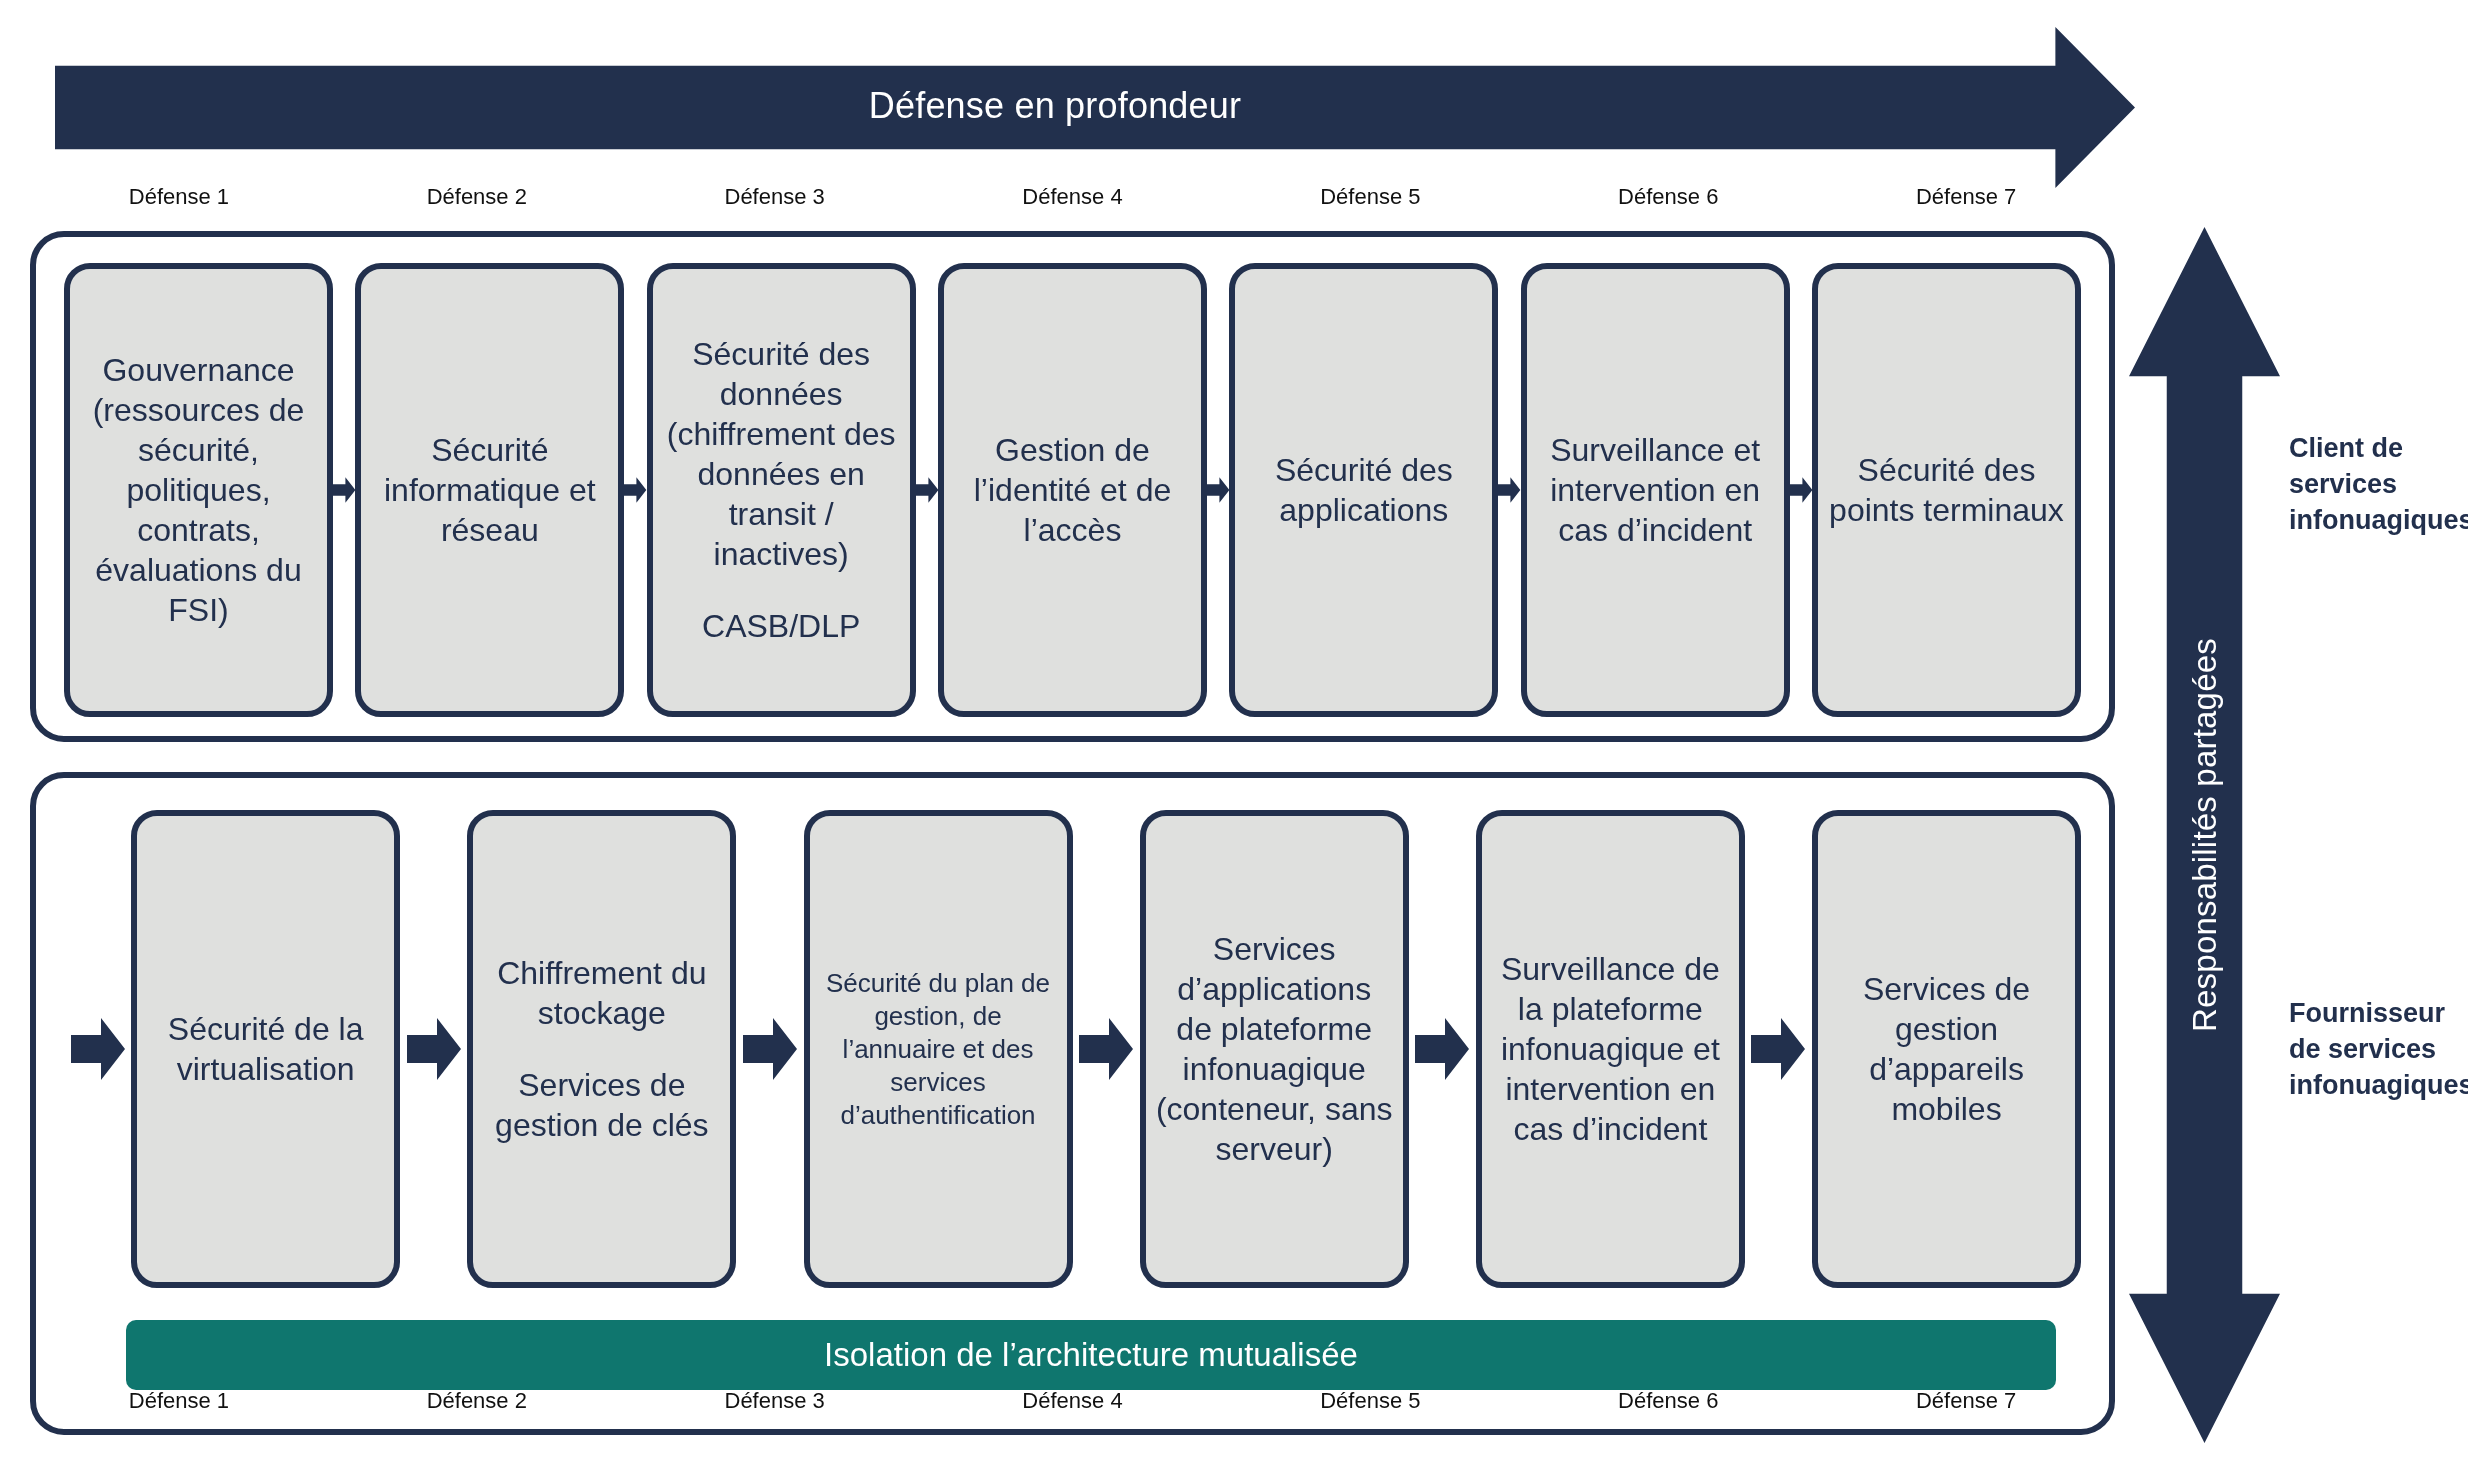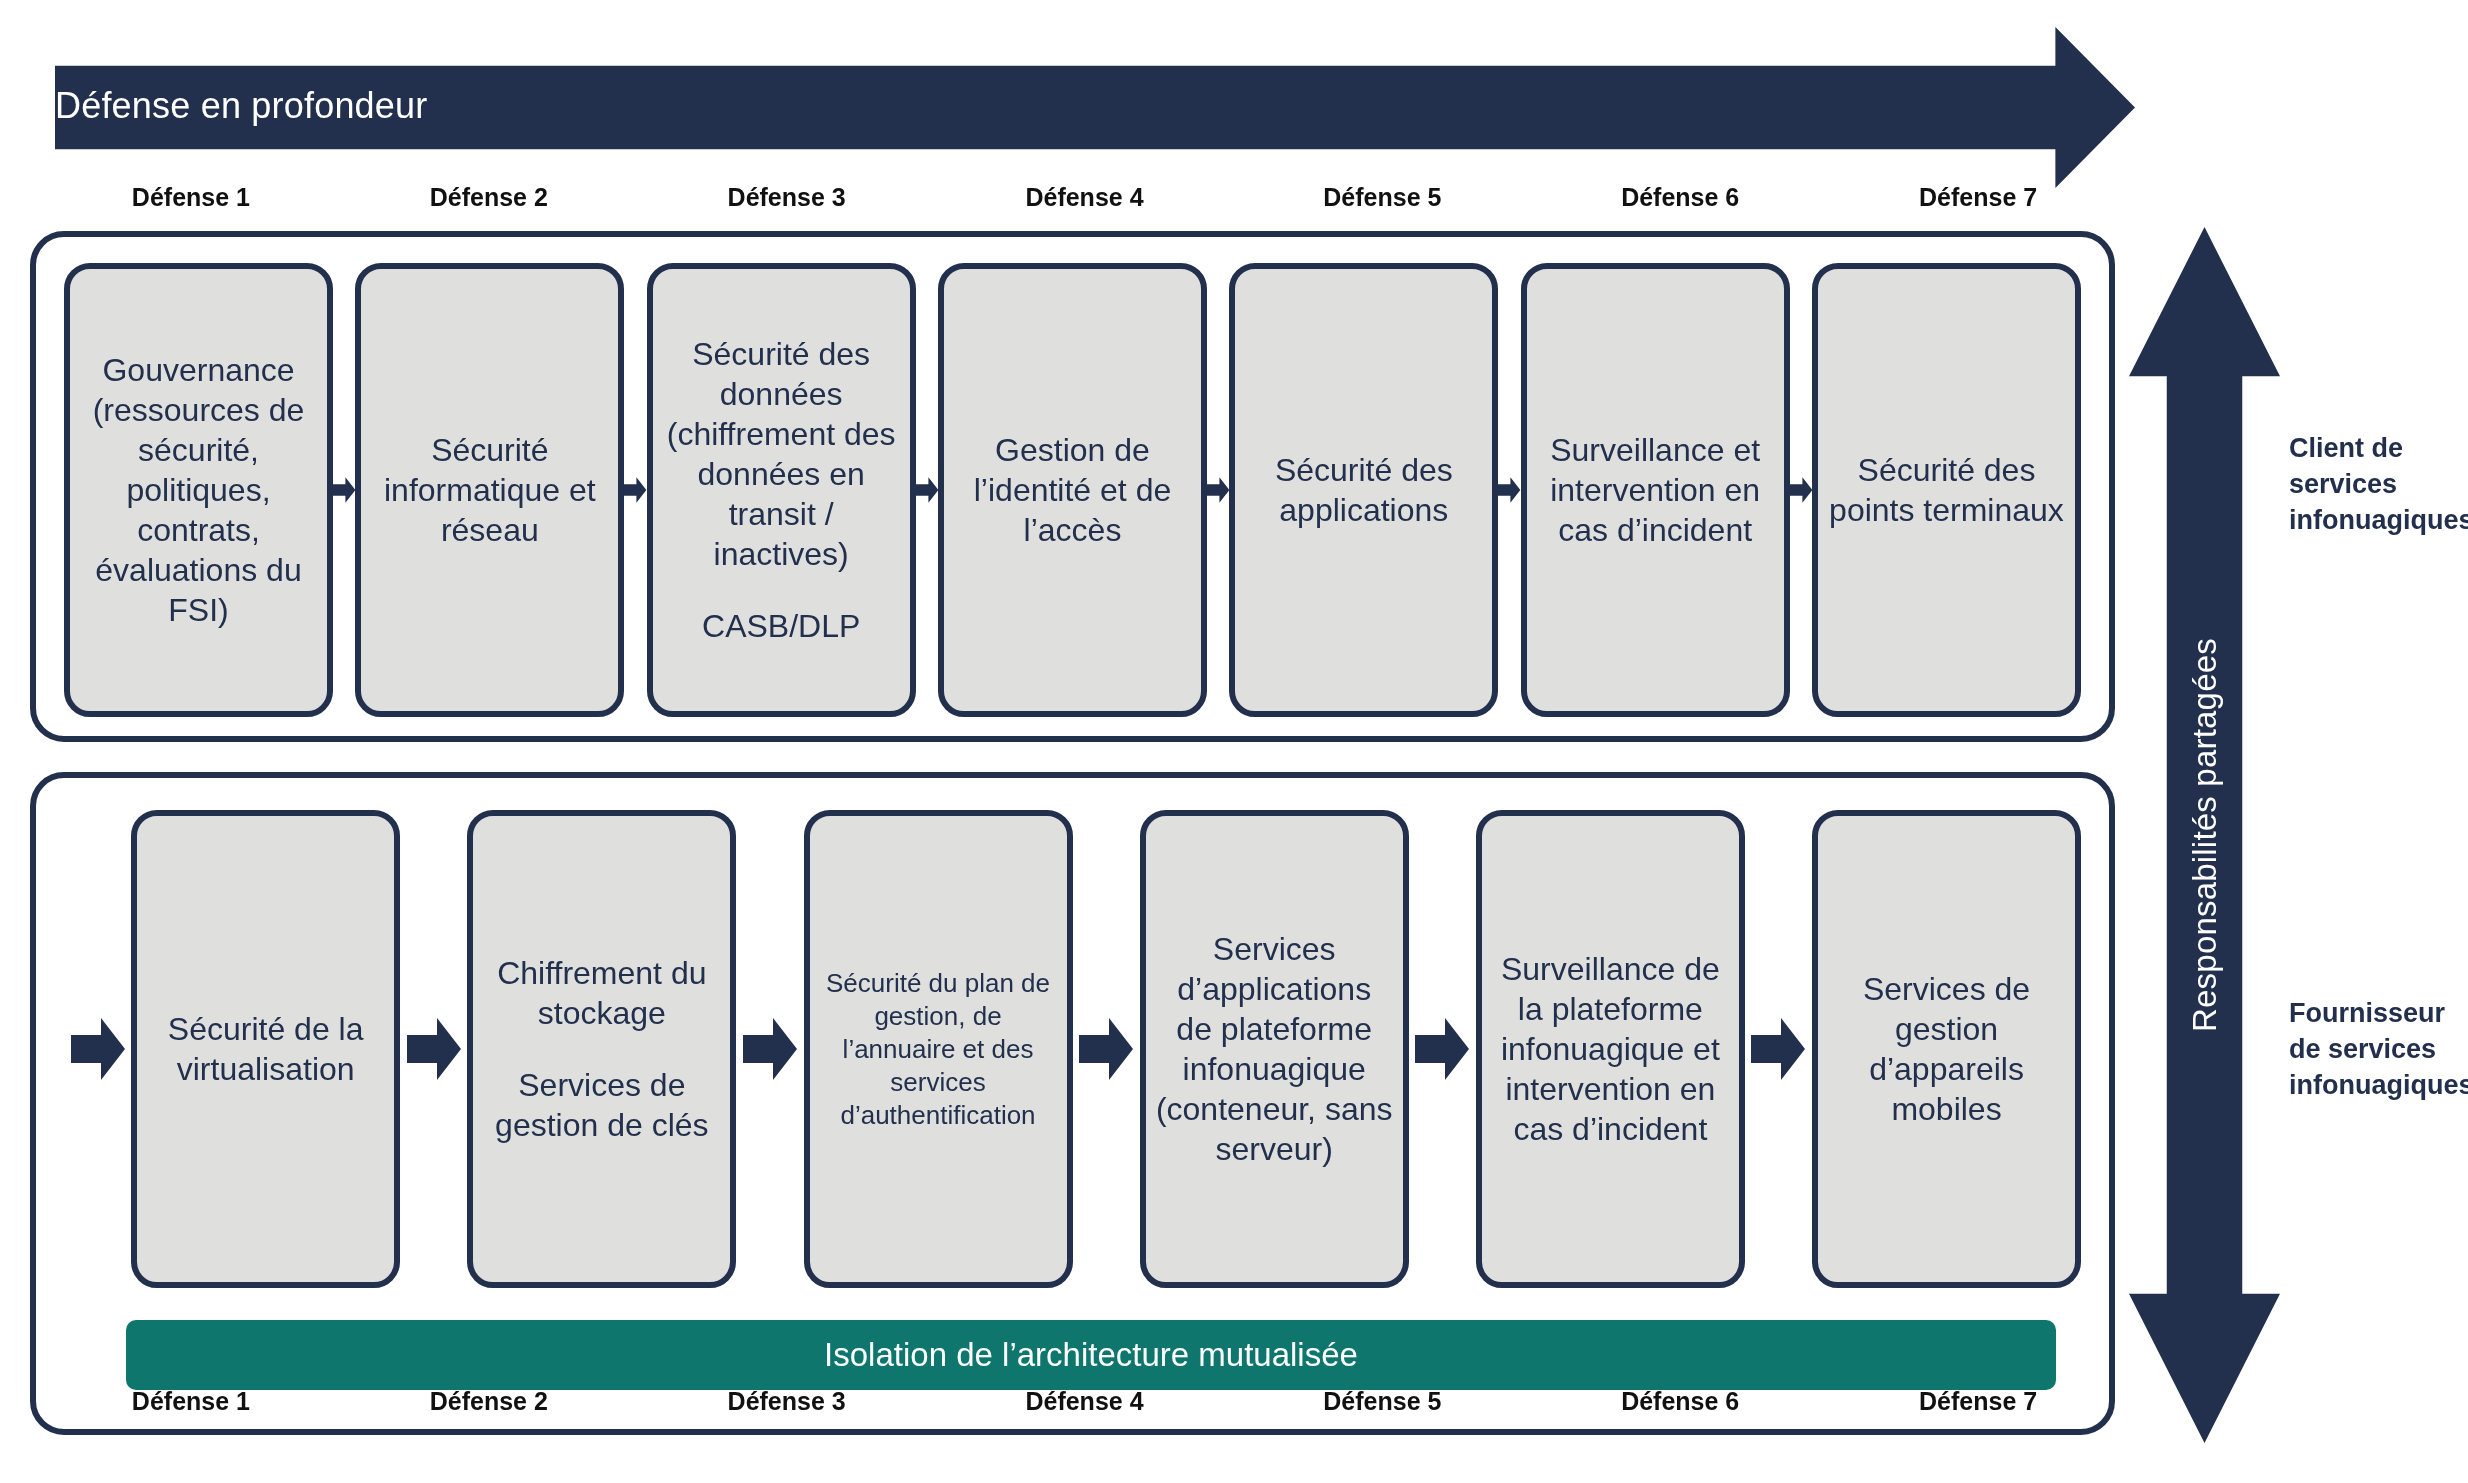--- a/index.html
+++ b/index.html
@@ -26,36 +26,36 @@
     top: 27px;
     width: 2080px;
     height: 161px;
   }
   .top-arrow svg { display: block; width: 100%; height: 100%; }
   .top-arrow-label {
     position: absolute;
     left: 55px;
     top: 83px;
     width: 2000px;
+    text-align: center;
     color: #ffffff;
     font-size: 36px;
     line-height: 46px;
     letter-spacing: 0.2px;
   }
 
   
   .col-headers {
     position: absolute;
-    left: 42px;
+    left: 30px;
     width: 2085px;
     display: flex;
-    font-size: 25px;
+    font-size: 22px;
     line-height: 40px;
     color: #111111;
-    font-weight: bold;
   }
   .col-headers.top { top: 177px; }
   .col-headers.bottom { top: 1381px; }
   .col-headers > div {
     flex: 1 1 0;
     text-align: center;
   }
 
   
   .row-container {

